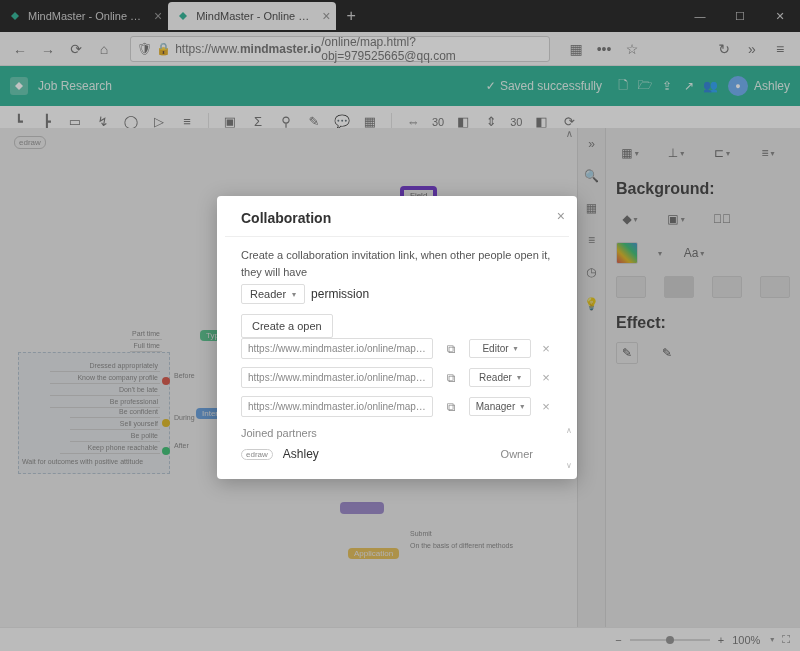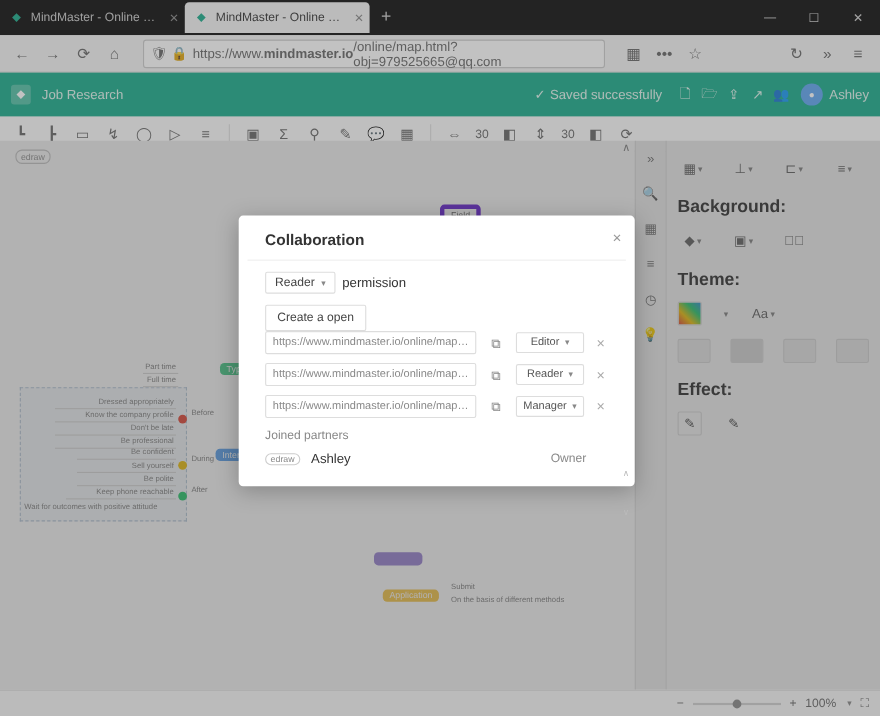--- a/index.html
+++ b/index.html
@@ -208,21 +208,21 @@
 
     <div class="mm-stack" style="left:60px; top:314px; width:100px">
       <div>Keep phone reachable</div>
     </div>
     <span style="position:absolute; left:162px; top:316px"><span class="dot" style="background:#2ecc71"></span></span>
     <span class="mm-cap" style="position:absolute; left:174px; top:314px">After</span>
 
     <span class="mm-cap" style="position:absolute; left:22px; top:330px">Wait for outcomes with positive attitude</span>
 
     <div class="mm-node mm-purple" style="left:340px; top:374px; width:44px; height:12px"></div>
-    <div class="mm-node mm-yellow" style="left:348px; top:408px">Application</div>
+    <div class="mm-node mm-yellow" style="left:348px; top:420px">Application</div>
     <span class="mm-cap" style="position:absolute; left:410px; top:402px">Submit</span>
     <span class="mm-cap" style="position:absolute; left:410px; top:414px">On the basis of different methods</span>
 
     <div style="position:absolute; right:4px; top:0; font-size:10px; color:#888">∧</div>
   </div>
 
   <div class="rightdock dim">
     <div class="dock-btn">»</div>
     <div class="dock-btn">🔍</div>
     <div class="dock-btn">▦</div>
@@ -237,21 +237,20 @@
       <div class="p-item">⊥<span class="caret">▾</span></div>
       <div class="p-item">⊏<span class="caret">▾</span></div>
       <div class="p-item">≡<span class="caret">▾</span></div>
     </div>
     <div class="panel-label">Background:</div>
     <div class="panel-row">
       <div class="p-item">◆<span class="caret">▾</span></div>
       <div class="p-item">▣<span class="caret">▾</span></div>
       <div class="p-item">▣⃠</div>
     </div>
-    <div class="panel-label">Theme:</div>
     <div class="panel-row">
       <div class="swatch" style="background:linear-gradient(45deg,#e74c3c,#f1c40f,#2ecc71,#3498db)"></div>
         <span class="caret">▾</span>
       <div class="p-item">
           <span>Aa</span>
           <span class="caret">▾</span>
         </div>
     </div>
     <div class="panel-row rainbow-row">
       <div class="swatch"></div>
@@ -276,20 +275,21 @@
   <span>100%</span>
   <span class="caret">▾</span>
   <span>⛶</span>
 </div>
 
 <div class="overlay"></div>
 <div class="modal">
   <h2>Collaboration</h2>
   <div class="close">×</div>
   <hr>
+  <div class="hint">Create a collaboration invitation link, when other people open it, they will have</div>
   <div class="perm-row">
     <div class="sel">
       <span>Reader</span>
       <span class="caret">▾</span>
     </div>
     <span>permission</span>
   </div>
   <div class="btn-outline">Create a open</div>
 
 

